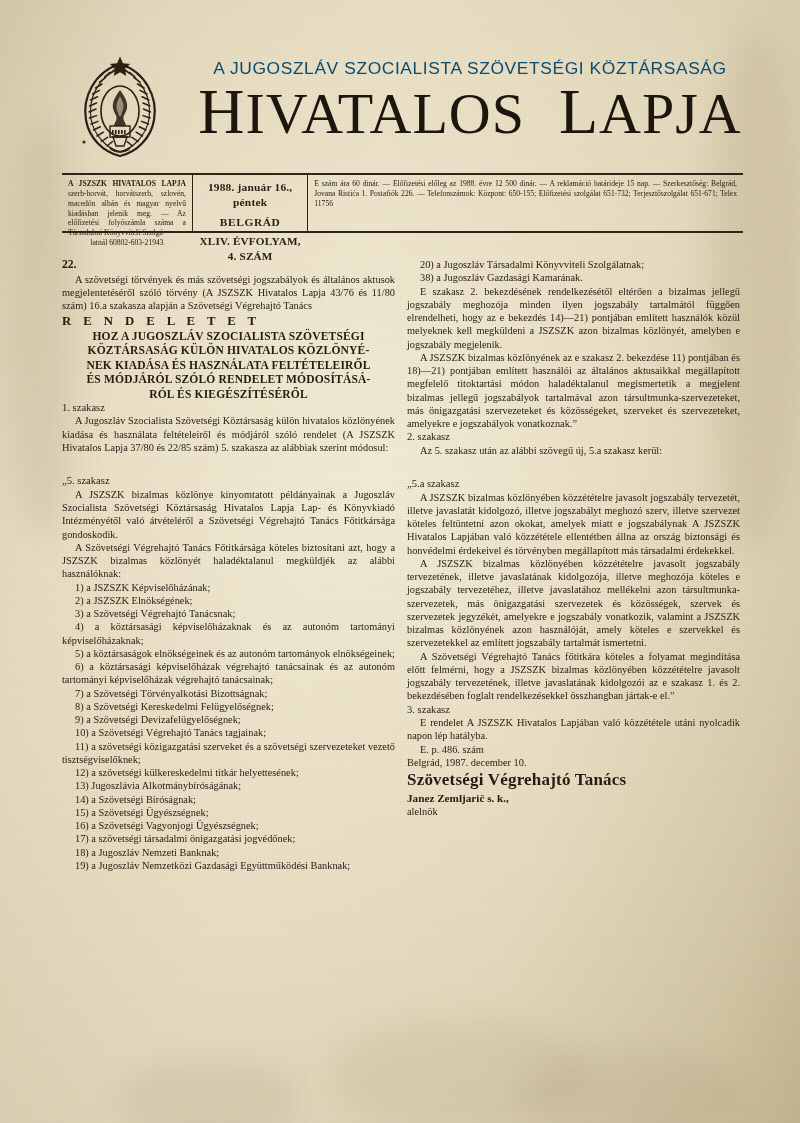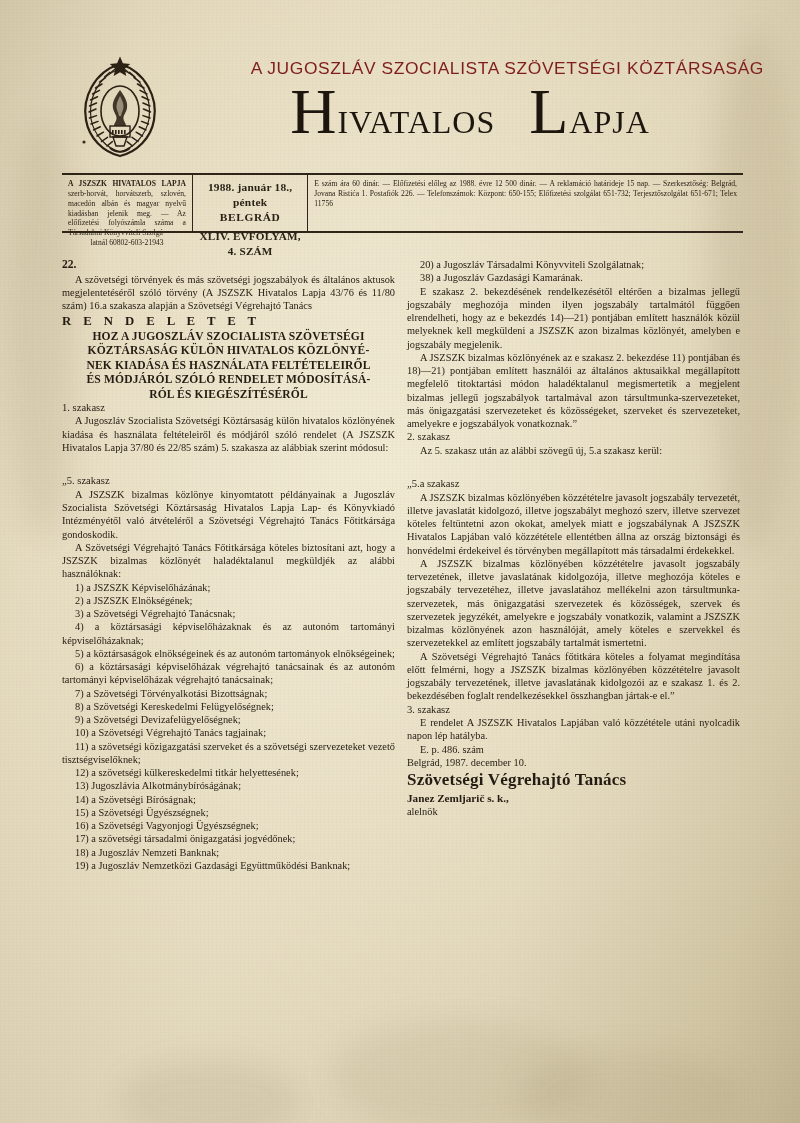--- a/index.html
+++ b/index.html
@@ -72,39 +72,39 @@
     position: absolute;
     left: 176px;
     right: 36px;
     top: 0;
     text-align: center;
   }
   .supertitle {
     font-family: "Liberation Sans", "DejaVu Sans", sans-serif;
     font-size: 17.4px;
     letter-spacing: 0.6px;
-    color: #7f1d1d;
+    color: #0c4a6e;
     white-space: nowrap;
     margin: 6px 0 0 0;
-    text-align: right;
+    text-align: center;
     font-weight: 400;
   }
   .maintitle {
     font-family: "Liberation Serif", "DejaVu Serif", serif;
     font-size: 64px;
     line-height: 0.96;
     letter-spacing: 1px;
     color: #1d160e;
     margin: 2px 0 0 0;
     text-align: center;
     white-space: nowrap;
     font-weight: 400;
   }
   .maintitle .sc { font-size: 64px; }
-  .maintitle .lc { font-size: 32px; }
+  .maintitle .lc { font-size: 58px; }
 
   
   .infobar {
     position: absolute;
     left: 62px;
     right: 57px;
     top: 173px;
     height: 56px;
     border-top: 2.4px solid #2e2418;
     border-bottom: 2.4px solid #2e2418;
@@ -119,21 +119,21 @@
     text-align: justify;
     color: #2b2216;
   }
   .infocol.left  { width: 247px; border-right: 1.6px solid #2e2418; }
   .infocol.mid   { width: 216px; border-right: 1.6px solid #2e2418; text-align: center; }
   .infocol.right { flex: 1 1 auto; }
   .infocol.left p, .infocol.right p { margin: 0; text-align: justify; }
   .infocol.left .lastline { text-align: center; }
   .infocol b { font-weight: 700; }
   .infocol.mid .l1 { font-weight: 700; font-size: 11.4px; margin-top: 1px; letter-spacing: .2px; }
-  .infocol.mid .l2 { font-weight: 700; font-size: 11.4px; letter-spacing: .6px; }
+  .infocol.mid .l2 { font-weight: 700; font-size: 11.4px; margin-top: 5px; letter-spacing: .6px; }
   .infocol.mid .l3 { font-weight: 700; font-size: 11.2px; margin-top: 5px; letter-spacing: .2px; }
 
   
   .columns {
     position: absolute;
     left: 62px;
     right: 57px;
     top: 258px;
     bottom: 40px;
     display: flex;
@@ -284,21 +284,21 @@
   </div>
 
   <div class="infobar">
 
     <div class="infocol left">
       <p><b>A JSZSZK HIVATALOS LAPJA</b> szerb-horvát, horvátszerb, szlovén, macedón albán és magyar nyelvű kiadásban jelenik meg. — Az előfizetési folyószámla száma a Társadalmi Könyvviteli Szolgá-</p>
       <p class="lastline">latnál 60802-603-21943</p>
     </div>
 
     <div class="infocol mid">
-      <div class="l1">1988. január 18., péntek</div>
+      <div class="l1">1988. január 16., péntek</div>
       <div class="l2">BELGRÁD</div>
       <div class="l3">XLIV. ÉVFOLYAM, 4. SZÁM</div>
     </div>
 
     <div class="infocol right">
       <p>E szám ára 60 dinár. — Előfizetési előleg az 1988. évre 12 500 dinár. — A reklamáció határideje 15 nap. — Szerkesztőség: Belgrád, Jovana Ristića 1. Postafiók 226. — Telefonszámok: Központ: 650-155; Előfizetési szolgálat 651-732; Terjesztőszolgálat 651-671; Telex 11756</p>
     </div>
   </div>
 
   <div class="columns">

